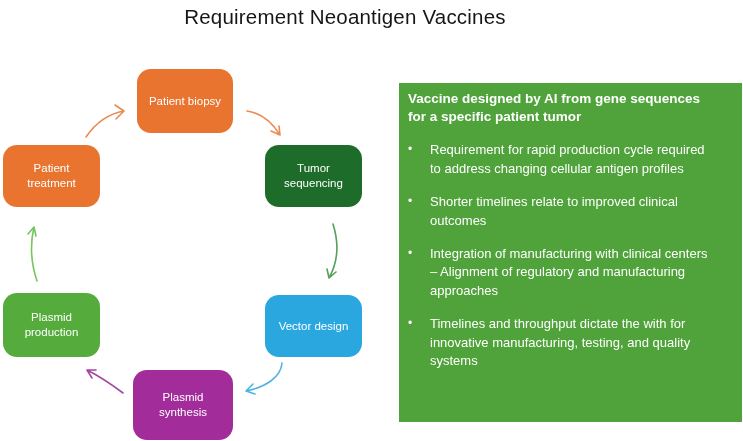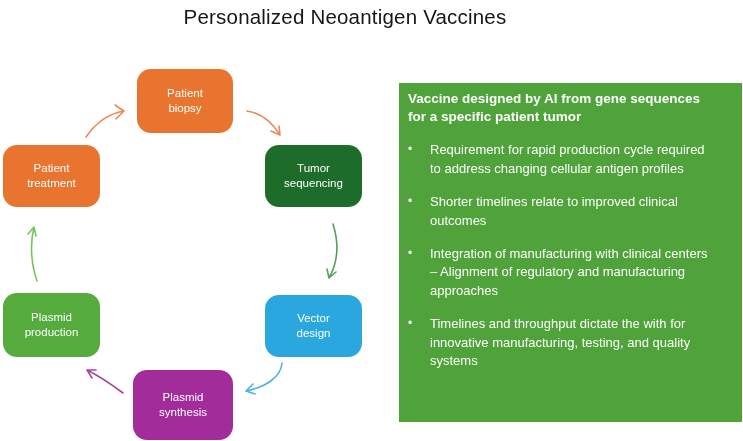--- a/index.html
+++ b/index.html
@@ -16,24 +16,24 @@
     text-align:center;color:#161616;
     font-size:20.5px;line-height:25px;letter-spacing:.2px;
   }
   
   .node{
     position:absolute;
     border-radius:14px;
     display:flex;align-items:center;justify-content:center;
     color:#ffffff;
     font-size:11.5px;line-height:1.3;text-align:center;
-    padding:16px;box-sizing:border-box;
+    padding:8px;box-sizing:border-box;
   }
   .node-patient-biopsy   {left:137px;top:69px; width:96px;height:64px;}
-  .node-tumor-sequencing {left:265px;top:145px;width:97px;height:62px;align-items:flex-end;}
+  .node-tumor-sequencing {left:265px;top:145px;width:97px;height:62px;}
   .node-vector-design    {left:265px;top:295px;width:97px;height:62px;}
   .node-plasmid-synthesis{left:133px;top:370px;width:100px;height:70px;}
   .node-plasmid-production{left:3px; top:293px;width:97px;height:64px;}
   .node-patient-treatment{left:3px;  top:145px;width:97px;height:62px;}
   .node .lbl{display:block;max-width:88px;}
   
   .arrows{position:absolute;left:0;top:0;pointer-events:none;}
   .arrows path{fill:none;stroke-width:1.6;stroke-linecap:round;stroke-linejoin:round;}
   
   .panel{
@@ -50,21 +50,21 @@
   .bullet-row{display:flex;}
   .bullet-marker{width:22px;flex:0 0 22px;font-size:12px;line-height:1.42;}
   .bullet-text{flex:1;font-size:13px;line-height:1.42;max-width:288px;}
 </style>
 </head>
 <body>
 
 <div class="stage">
 
   <div class="title">
-    <div>Personalized Neoantigen Vaccines</div>
+    <div>Requirement Neoantigen Vaccines</div>
   </div>
 
   <svg class="arrows" width="743" height="441" viewBox="0 0 743 441">
     <path d="M 86 137 Q 101 115 124 111 M 115 105 L 124 111 L 116 119" style="stroke: rgb(235, 138, 82);"></path>
     <path d="M 247 111 Q 267 114 280 135 M 279 126 L 280 135 L 271 131" style="stroke: rgb(235, 138, 82);"></path>
     <path d="M 333 224 C 339 243 338 262 329 278 M 336 272 L 329 278 L 327 269" style="stroke: rgb(85, 160, 91);"></path>
     <path d="M 282 363 C 281 377 266 387 246 391 M 255 394 L 246 391 L 253 384" style="stroke: rgb(79, 179, 227);"></path>
     <path d="M 123 393 C 111 384 99 376 87 370 M 92 378 L 87 370 L 96 370" style="stroke: rgb(166, 70, 160);"></path>
     <path d="M 37 281 C 31 263 30 244 34 227 M 28 234 L 34 227 L 36 236" style="stroke: rgb(119, 197, 94);"></path>
   </svg>

